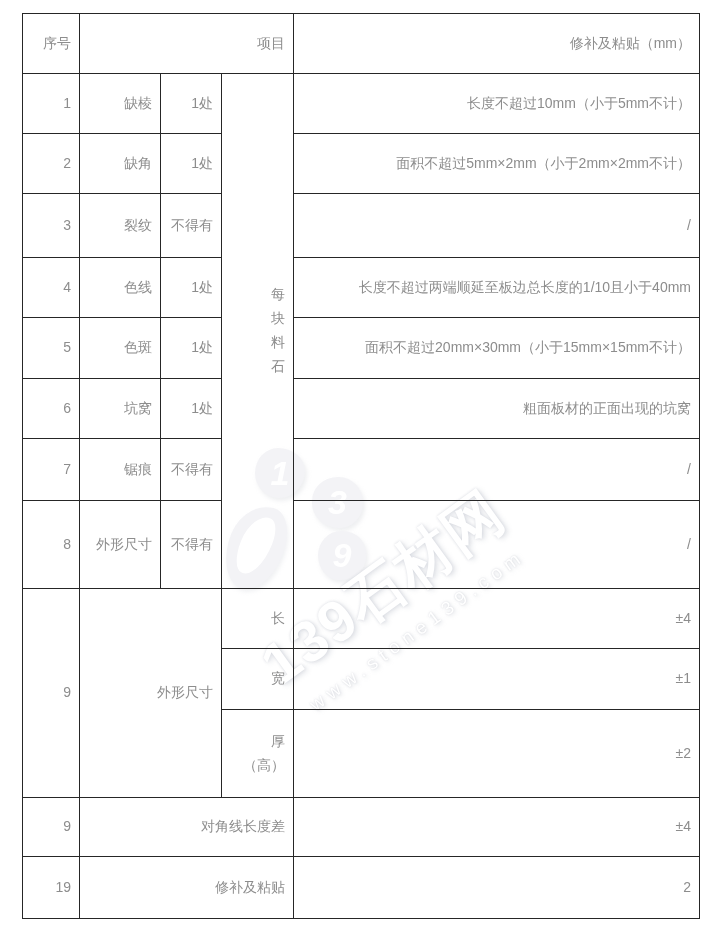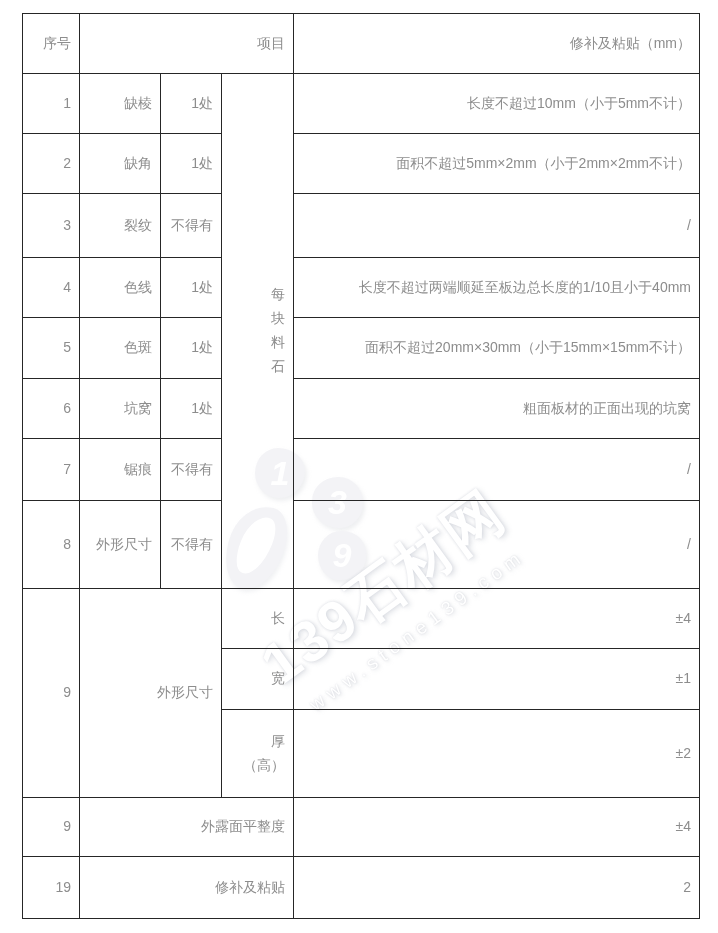--- a/index.html
+++ b/index.html
@@ -168,21 +168,21 @@
       <td class="c-dev">±1</td>
     </tr>
     <tr style="height:88px">
       <td class="c-sub">厚
 （高）</td>
       <td class="c-dev">±2</td>
     </tr>
 
     <tr style="height:59px">
       <td class="c-no">9</td>
-      <td class="c-item" colspan="3">外露面平整度</td>
+      <td class="c-item" colspan="3">对角线长度差</td>
       <td class="c-dev">±4</td>
     </tr>
     <tr style="height:62px">
       <td class="c-no">19</td>
       <td class="c-item" colspan="3">修补及粘贴</td>
       <td class="c-dev">2</td>
     </tr>
   </tbody>
     </table>
 

